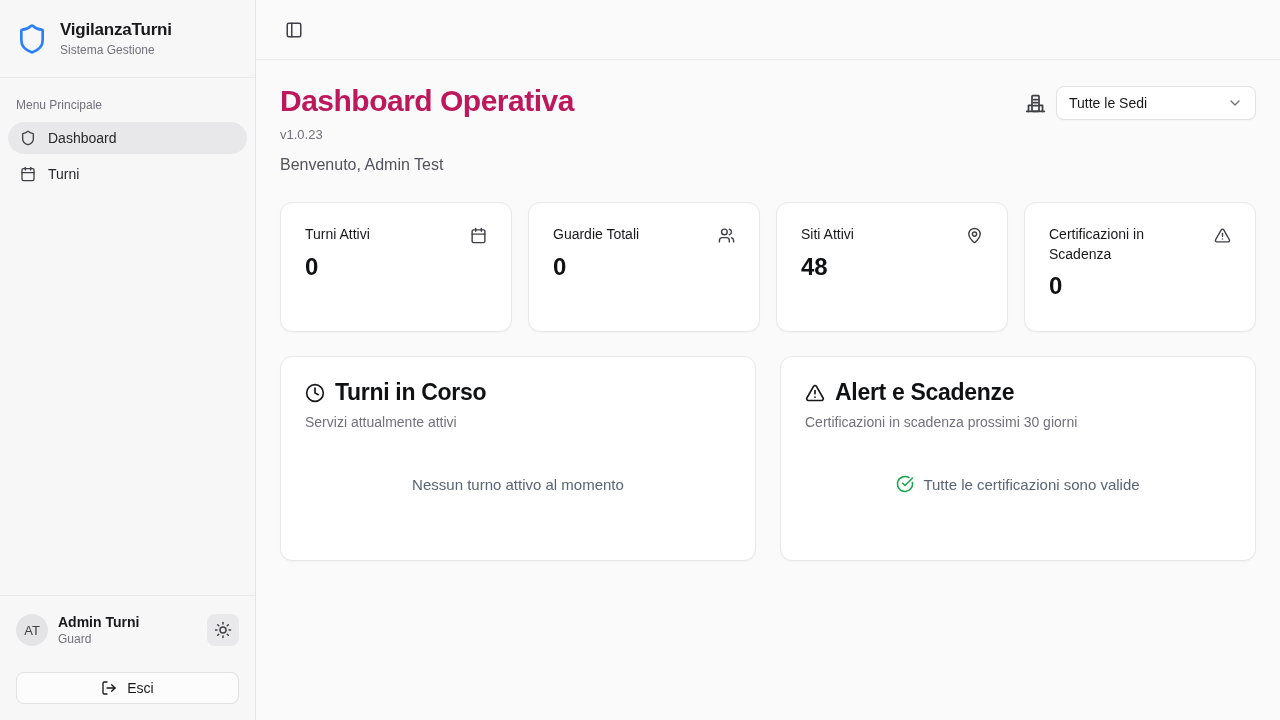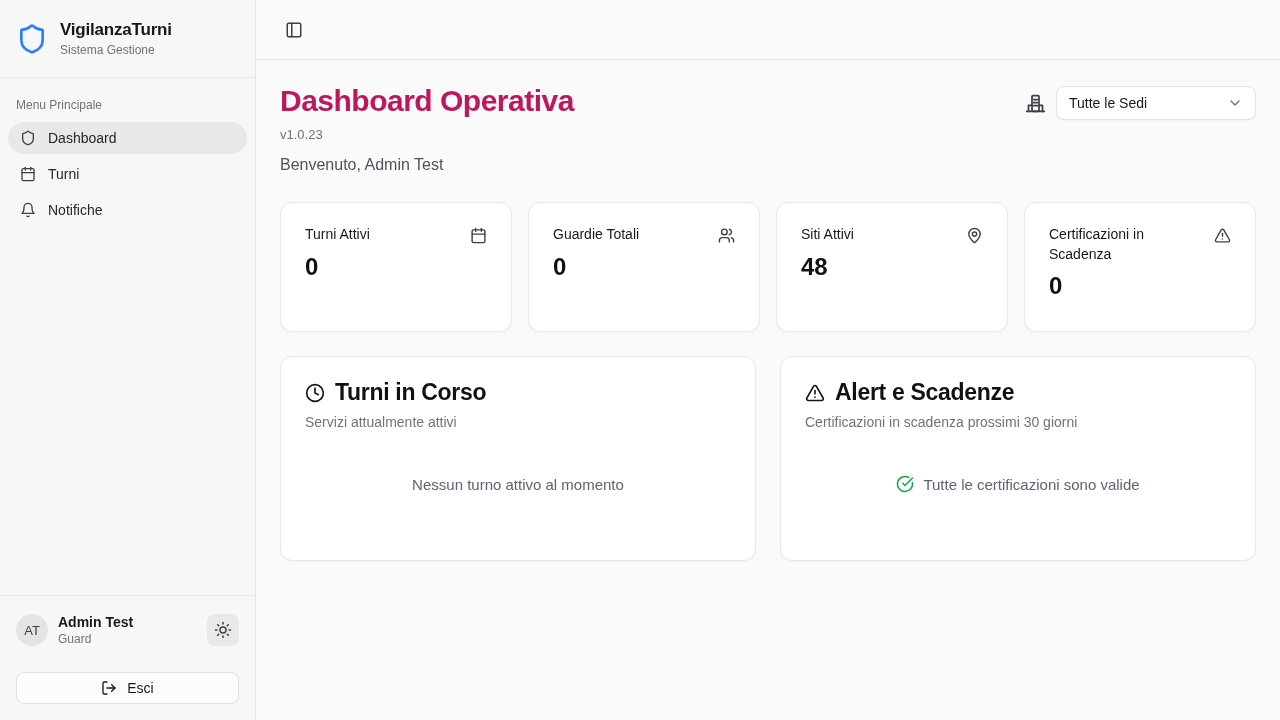--- a/index.html
+++ b/index.html
@@ -177,37 +177,28 @@
         <span class="nav-ic">
           <svg width="16" height="16" viewBox="0 0 24 24" fill="none" stroke="currentColor" stroke-width="2" stroke-linecap="round" stroke-linejoin="round">
               <path d="M8 2v4"></path>
               <path d="M16 2v4"></path>
               <rect x="3" y="4" width="18" height="18" rx="2"></rect>
               <path d="M3 10h18"></path>
             </svg>
         </span>
         <span>Turni</span>
       </div>
-      <div class="nav-item">
-        <span class="nav-ic">
-          <svg width="16" height="16" viewBox="0 0 24 24" fill="none" stroke="currentColor" stroke-width="2" stroke-linecap="round" stroke-linejoin="round">
-              <path d="M6 8a6 6 0 0 1 12 0c0 7 3 9 3 9H3s3-2 3-9"></path>
-              <path d="M10.3 21a1.94 1.94 0 0 0 3.4 0"></path>
-            </svg>
-        </span>
-        <span>Notifiche</span>
-      </div>
     </nav>
 
     <div class="sidebar-spacer"></div>
 
     <div class="user-section">
       <div class="avatar">AT</div>
       <div class="user-meta">
-        <div class="user-name">Admin Test</div>
+        <div class="user-name">Admin Turni</div>
         <div class="user-role">Guard</div>
       </div>
       <button class="theme-btn">
         <span>
           <svg width="18" height="18" viewBox="0 0 24 24" fill="none" stroke="currentColor" stroke-width="2" stroke-linecap="round" stroke-linejoin="round">
               <circle cx="12" cy="12" r="4"></circle>
               <path d="M12 2v2"></path>
               <path d="M12 20v2"></path>
               <path d="m4.93 4.93 1.41 1.41"></path>
               <path d="m17.66 17.66 1.41 1.41"></path>

